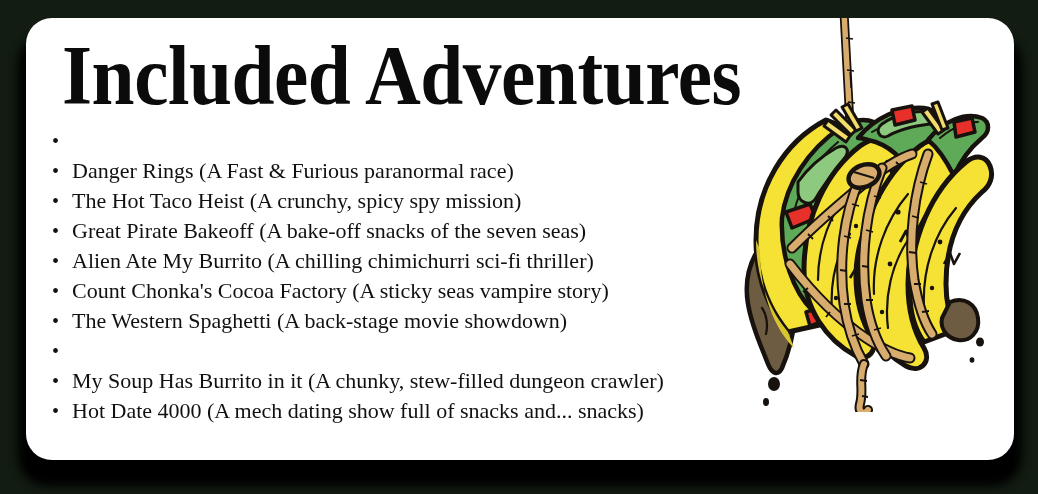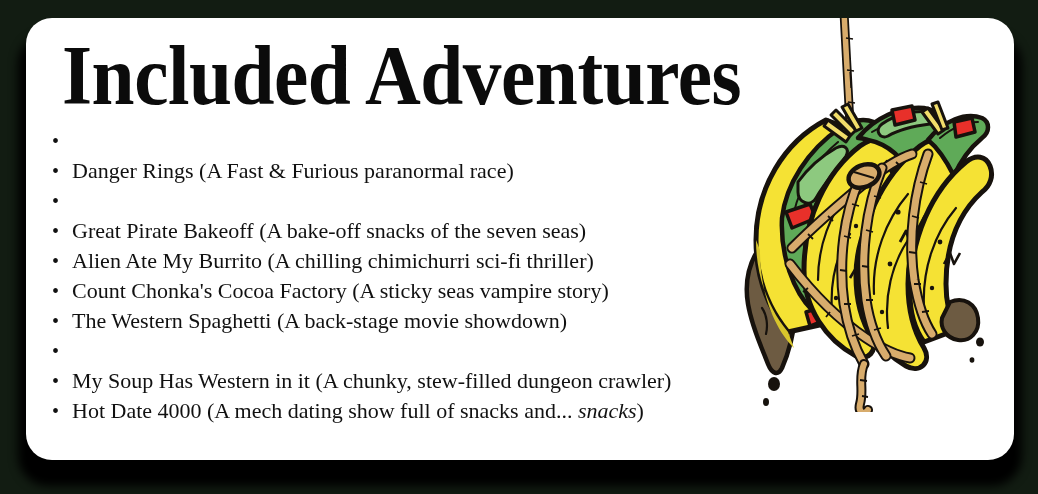--- a/index.html
+++ b/index.html
@@ -84,21 +84,20 @@
   #adventure-list li .bullet {
     position: absolute;
     left: 8px;
     top: 0;
     font-size: 20px;
     line-height: 30px;
     color: #111111;
   }
 
   .ital {
-    font-style: italic;
     text-align: right;
   }
 
   
   #taco-illustration {
     position: absolute;
     right: 12px;
     top: -6px;
     width: 270px;
     height: 400px;
@@ -124,20 +123,21 @@
     <ul id="adventure-list">
       <li>
         <span class="bullet">•</span>
       </li>
       <li>
         <span class="bullet">•</span>
         <span>Danger Rings (A Fast &amp; Furious paranormal race)</span>
       </li>
       <li>
         <span class="bullet">•</span>
+        <span>The Hot Taco Heist (A crunchy, spicy spy mission)</span>
       </li>
       <li>
         <span class="bullet">•</span>
         <span>Great Pirate Bakeoff (A bake-off snacks of the seven seas)</span>
       </li>
       <li>
         <span class="bullet">•</span>
         <span>Alien Ate My Burrito (A chilling chimichurri sci-fi thriller)</span>
       </li>
       <li>
@@ -146,21 +146,21 @@
       </li>
       <li>
         <span class="bullet">•</span>
         <span>The Western Spaghetti (A back-stage movie showdown)</span>
       </li>
       <li>
         <span class="bullet">•</span>
       </li>
       <li>
         <span class="bullet">•</span>
-        <span>My Soup Has Western in it (A chunky, stew-filled dungeon crawler)</span>
+        <span>My Soup Has Burrito in it (A chunky, stew-filled dungeon crawler)</span>
       </li>
       <li>
         <span class="bullet">•</span>
         <span>Hot Date 4000 (A mech dating show full of snacks and... </span><span class="ital">snacks</span><span>)</span>
       </li>
     </ul>
 
     <div id="taco-illustration">
       <svg viewBox="0 0 270 400" xmlns="http://www.w3.org/2000/svg">
         <defs>

